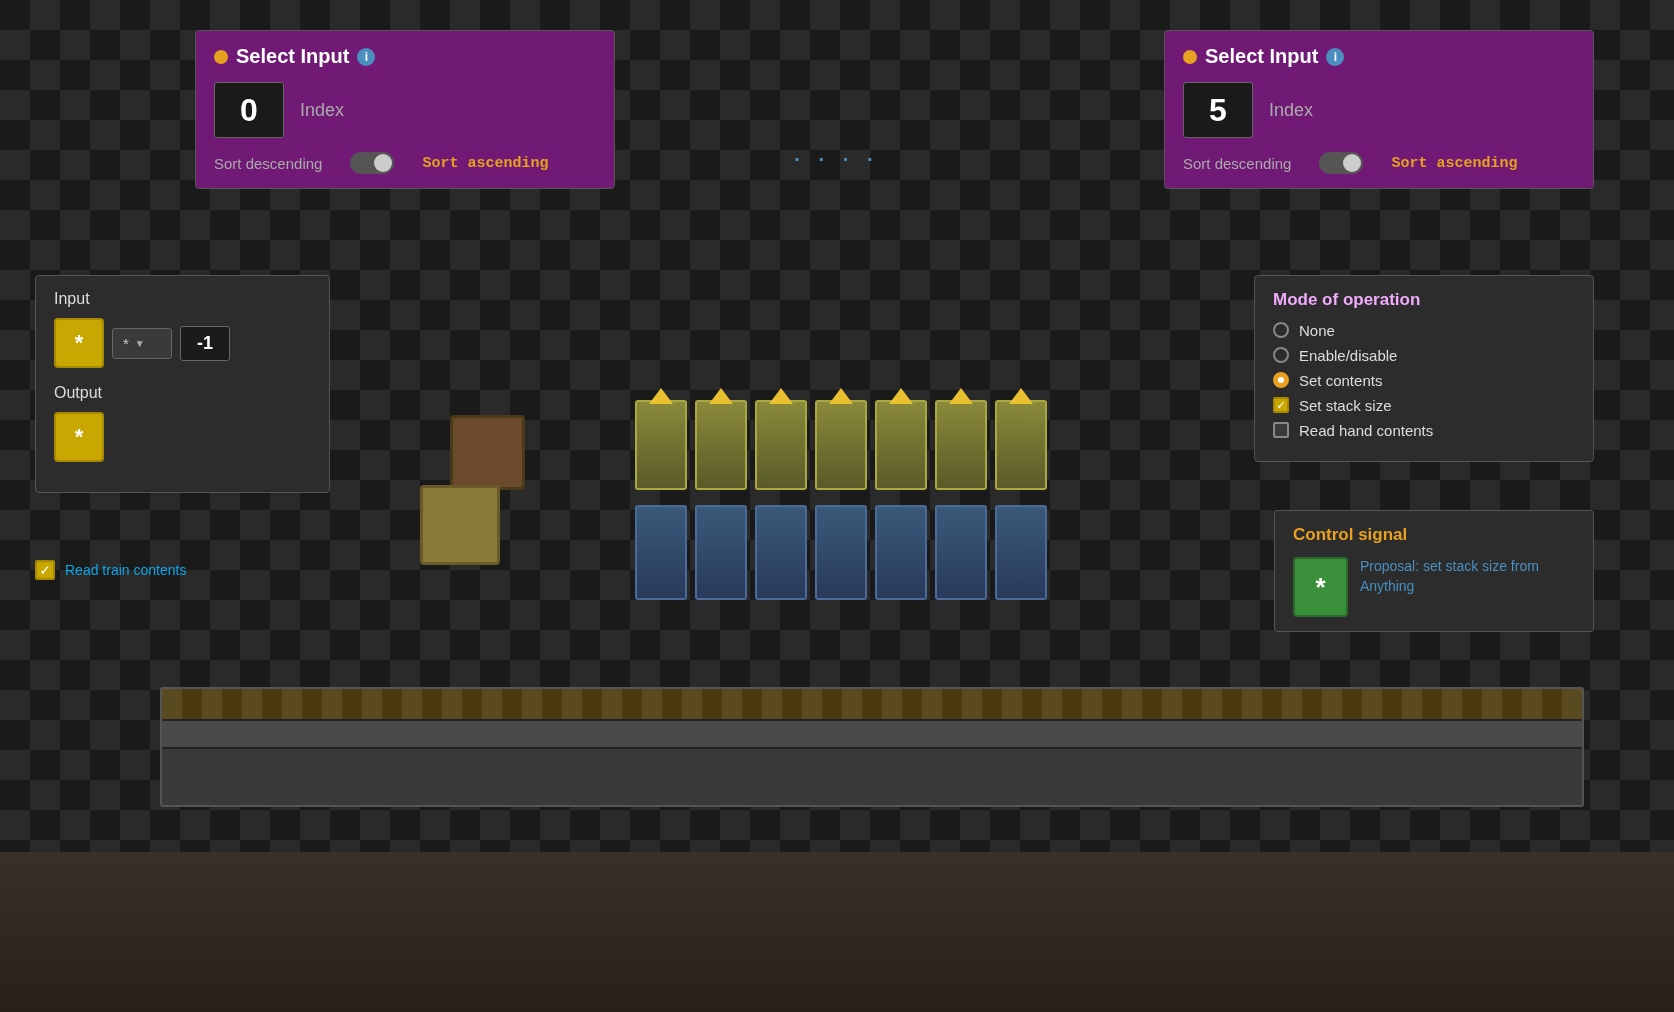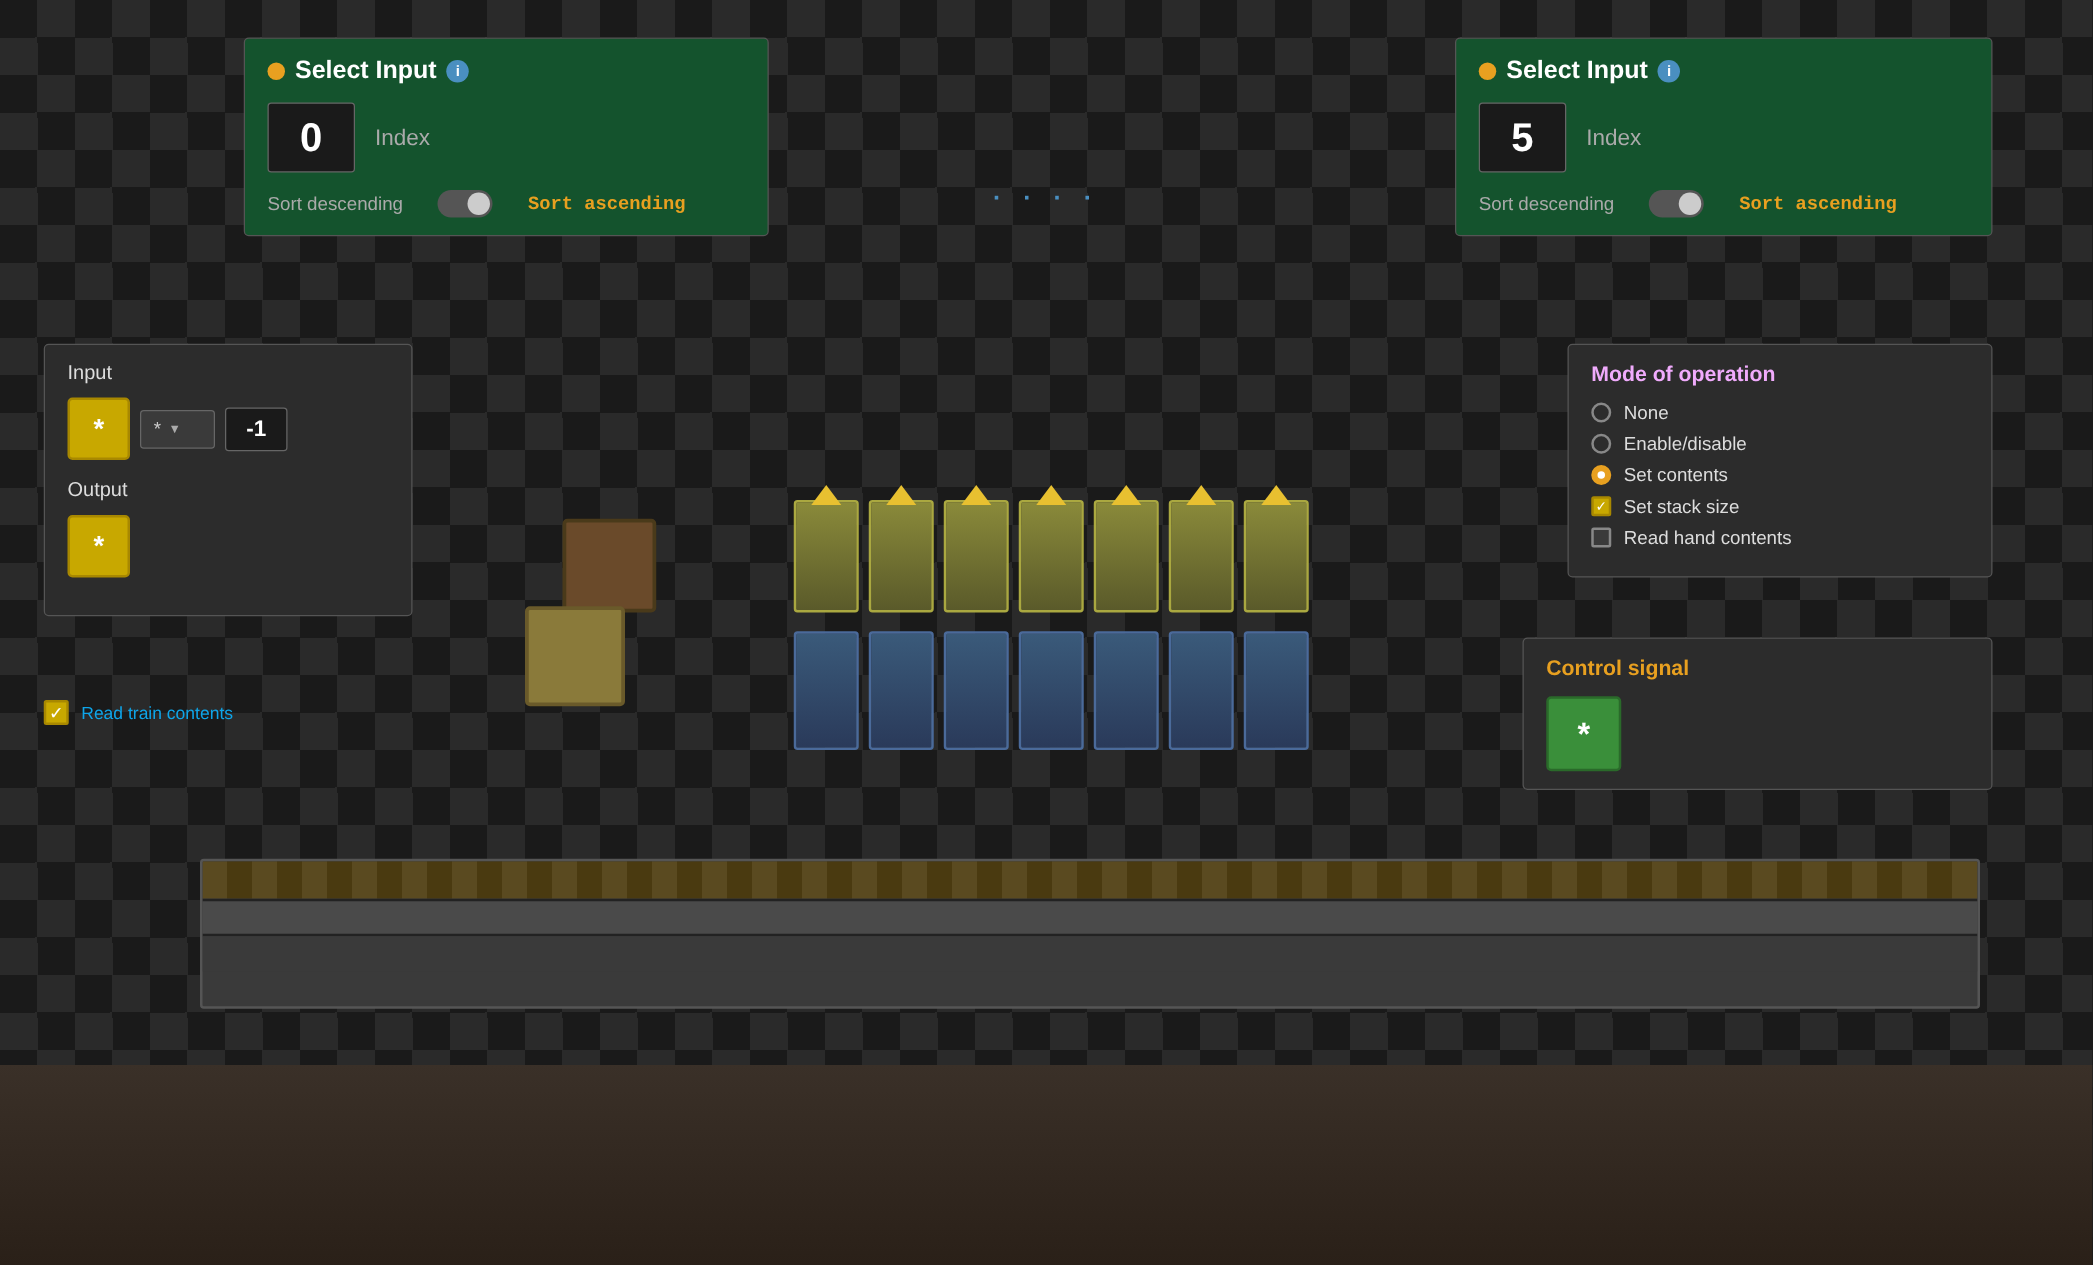--- a/index.html
+++ b/index.html
@@ -18,21 +18,21 @@
       position: absolute;
       inset: 0;
       background-image:
         repeating-conic-gradient(#2a2a2a 0% 25%, #1a1a1a 0% 50%);
       background-size: 60px 60px;
       z-index: 0;
     }
 
     
     .panel {
-      background: #14532d;
+      background: #701a75;
       border: 1px solid #555;
       border-radius: 4px;
       padding: 14px 18px;
       position: absolute;
       z-index: 10;
     }
 
     .panel-title {
       display: flex;
       align-items: center;
@@ -342,21 +342,21 @@
 
     .mode-label {
       color: #ddd;
       font-size: 15px;
     }
 
     
     #control-section {
       right: 80px;
       top: 510px;
-      width: 376px;
+      width: 320px;
       background: #2c2c2c;
       border: 1px solid #555;
       border-radius: 4px;
       padding: 14px 18px;
       position: absolute;
       z-index: 10;
     }
 
     .control-title {
       color: #e8a020;
@@ -695,14 +695,15 @@
   <div class="mode-option">
     <div class="checkbox-empty"></div>
     <span class="mode-label">Read hand contents</span>
   </div>
 </div>
 
 <div id="control-section">
   <div class="control-title">Control signal</div>
   <div class="control-row">
     <div class="signal-box-green">*</div>
+    <span class="proposal-text">Proposal: set stack size from Anything</span>
   </div>
 </div>
 
 </body></html>

